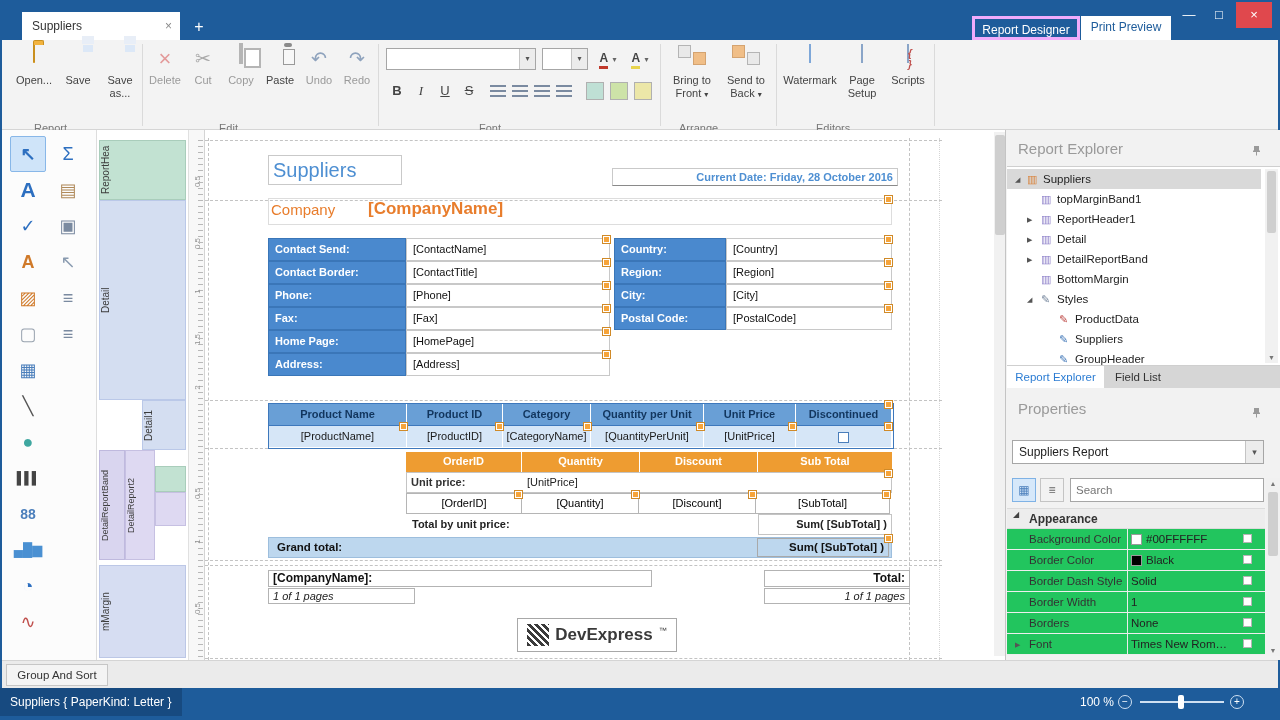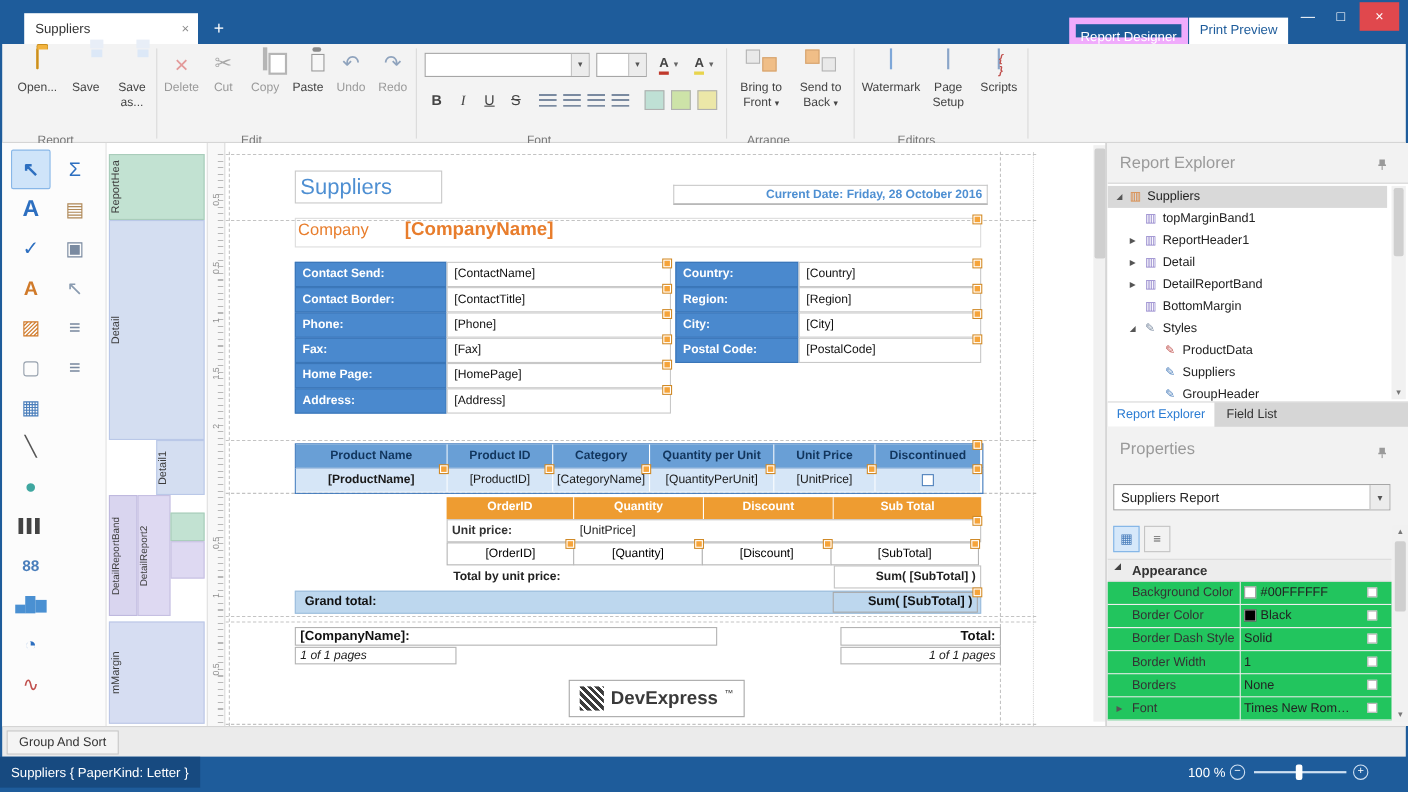--- a/index.html
+++ b/index.html
@@ -5,21 +5,21 @@
 *{margin:0;padding:0;box-sizing:border-box;font-family:"Liberation Sans",sans-serif}
 html,body{width:1280px;height:720px;overflow:hidden}
 body{background:#1e5c9b;position:relative}
 .ab{position:absolute}
 
 .titlebar{left:0;top:0;width:1280px;height:40px;background:#1e5c9b}
 .doctab{left:22px;top:12px;width:158px;height:28px;background:#fff;color:#333;font-size:12px;line-height:28px;padding-left:10px}
 .tabclose{position:absolute;right:8px;top:0;color:#8a8a8a;font-size:12px;cursor:pointer}
 .newtab{left:188px;top:16px;width:22px;height:22px;color:#fff;font-size:16px;text-align:center;line-height:22px}
 .modetab{top:16px;height:24px;font-size:12px;text-align:center;line-height:22px}
-.mt1{left:972px;width:108px;color:#fff;border:6px solid #f0abfc}
+.mt1{left:972px;width:108px;color:#fff;border:3px solid #f0abfc}
 .mt2{left:1081px;width:90px;background:#fff;color:#1e5c9b}
 .winbtn{top:2px;width:30px;height:26px;color:#fff;text-align:center;line-height:26px;font-size:13px}
 .closebtn{background:#e0484d;width:36px}
 
 .ribbon{left:2px;top:40px;width:1276px;height:90px;background:#f3f3f3;border-bottom:1px solid #d5d5d5}
 .bb{position:absolute;top:4px;width:44px;height:66px;text-align:center}
 .bi{display:block;height:28px;margin:1px auto 1px;position:relative}
 .bl{font-size:11px;color:#444;line-height:13px;display:block}
 .glabel{position:absolute;top:82px;font-size:11px;color:#777;text-align:left;width:80px}
 .vsep{position:absolute;top:4px;height:82px;width:1px;background:#dadada}
@@ -339,21 +339,21 @@
     <div class="prow" style="left:63px;top:273px;width:626px">
       <div class="pc pch" style="width:138px">Product Name</div>
       <div class="pc pch" style="width:96px">Product ID</div>
       <div class="pc pch" style="width:88px">Category</div>
       <div class="pc pch" style="width:113px">Quantity per Unit</div>
       <div class="pc pch" style="width:92px">Unit Price</div>
       <div class="pc pch" style="width:95px;border-right:none;position:relative"><span>Discontinued</span><span class="tag"></span></div>
     </div>
 
     <div class="prow" style="left:63px;top:296px;width:626px;border-top:none">
-      <div class="pc pcd" style="width:138px;font-weight:bold"><span>[ProductName]</span><span class="tag"></span></div>
+      <div class="pc pcd" style="width:138px;font-weight:normal"><span>[ProductName]</span><span class="tag"></span></div>
       <div class="pc pcd" style="width:96px"><span>[ProductID]</span><span class="tag"></span></div>
       <div class="pc pcd" style="width:88px"><span>[CategoryName]</span><span class="tag"></span></div>
       <div class="pc pcd" style="width:113px"><span>[QuantityPerUnit]</span><span class="tag"></span></div>
       <div class="pc pcd" style="width:92px"><span>[UnitPrice]</span><span class="tag"></span></div>
       <div class="pc pcd" style="width:95px;border-right:none"><span class="cbx"></span><span class="tag"></span></div>
     </div>
 
     <div class="orow" style="left:201px;top:322px;width:486px">
       <div class="oc" style="width:116px">OrderID</div>
       <div class="oc" style="width:118px">Quantity</div>
@@ -471,20 +471,21 @@
           <rect x="5" y="7" width="1" height="3.5" fill="#9a9a9a"></rect>
         </svg></span>
 
     <div class="ab" style="left:6px;top:310px;width:252px;height:24px;background:#fff;border:1px solid #a6a6a6">
       <span class="ab" style="left:6px;top:0;font-size:12px;color:#222;line-height:22px">Suppliers Report</span>
       <span class="dd" style="width:18px;font-size:9px;line-height:22px">▾</span>
     </div>
 
     <div class="ab" style="left:6px;top:348px;width:24px;height:24px;background:#d6e8fa;border:1px solid #7fb2e5;text-align:center;line-height:22px;font-size:12px;color:#4a7ebb">▦</div>
     <div class="ab" style="left:34px;top:348px;width:24px;height:24px;border:1px solid #c4c4c4;text-align:center;line-height:22px;font-size:12px;color:#666">≡</div>
+    <input class="ab" style="left: 64px; top: 348px; width: 194px; height: 24px; border: 1px solid rgb(166, 166, 166); font-size: 11.5px; padding-left: 5px; color: rgb(51, 51, 51);" placeholder="Search">
 
     <div class="ab" style="left:1px;top:378px;width:258px;height:21px;background:#ededed;border-top:1px solid #dcdcdc;border-bottom:1px solid #dcdcdc">
       <span class="ab" style="left:6px;top:1px;font-size:8px;color:#444">◢</span>
       <span class="ab" style="left:22px;top:0;font-size:12px;font-weight:600;color:#333;line-height:20px">Appearance</span>
     </div>
 
     <div class="prowp" style="top:399px">
       <span class="pname">Background Color</span>
       <span class="pval"><span class="swz" style="background: rgb(255, 255, 255);"></span><span>#00FFFFFF</span></span>
       <span class="pmark"></span>

